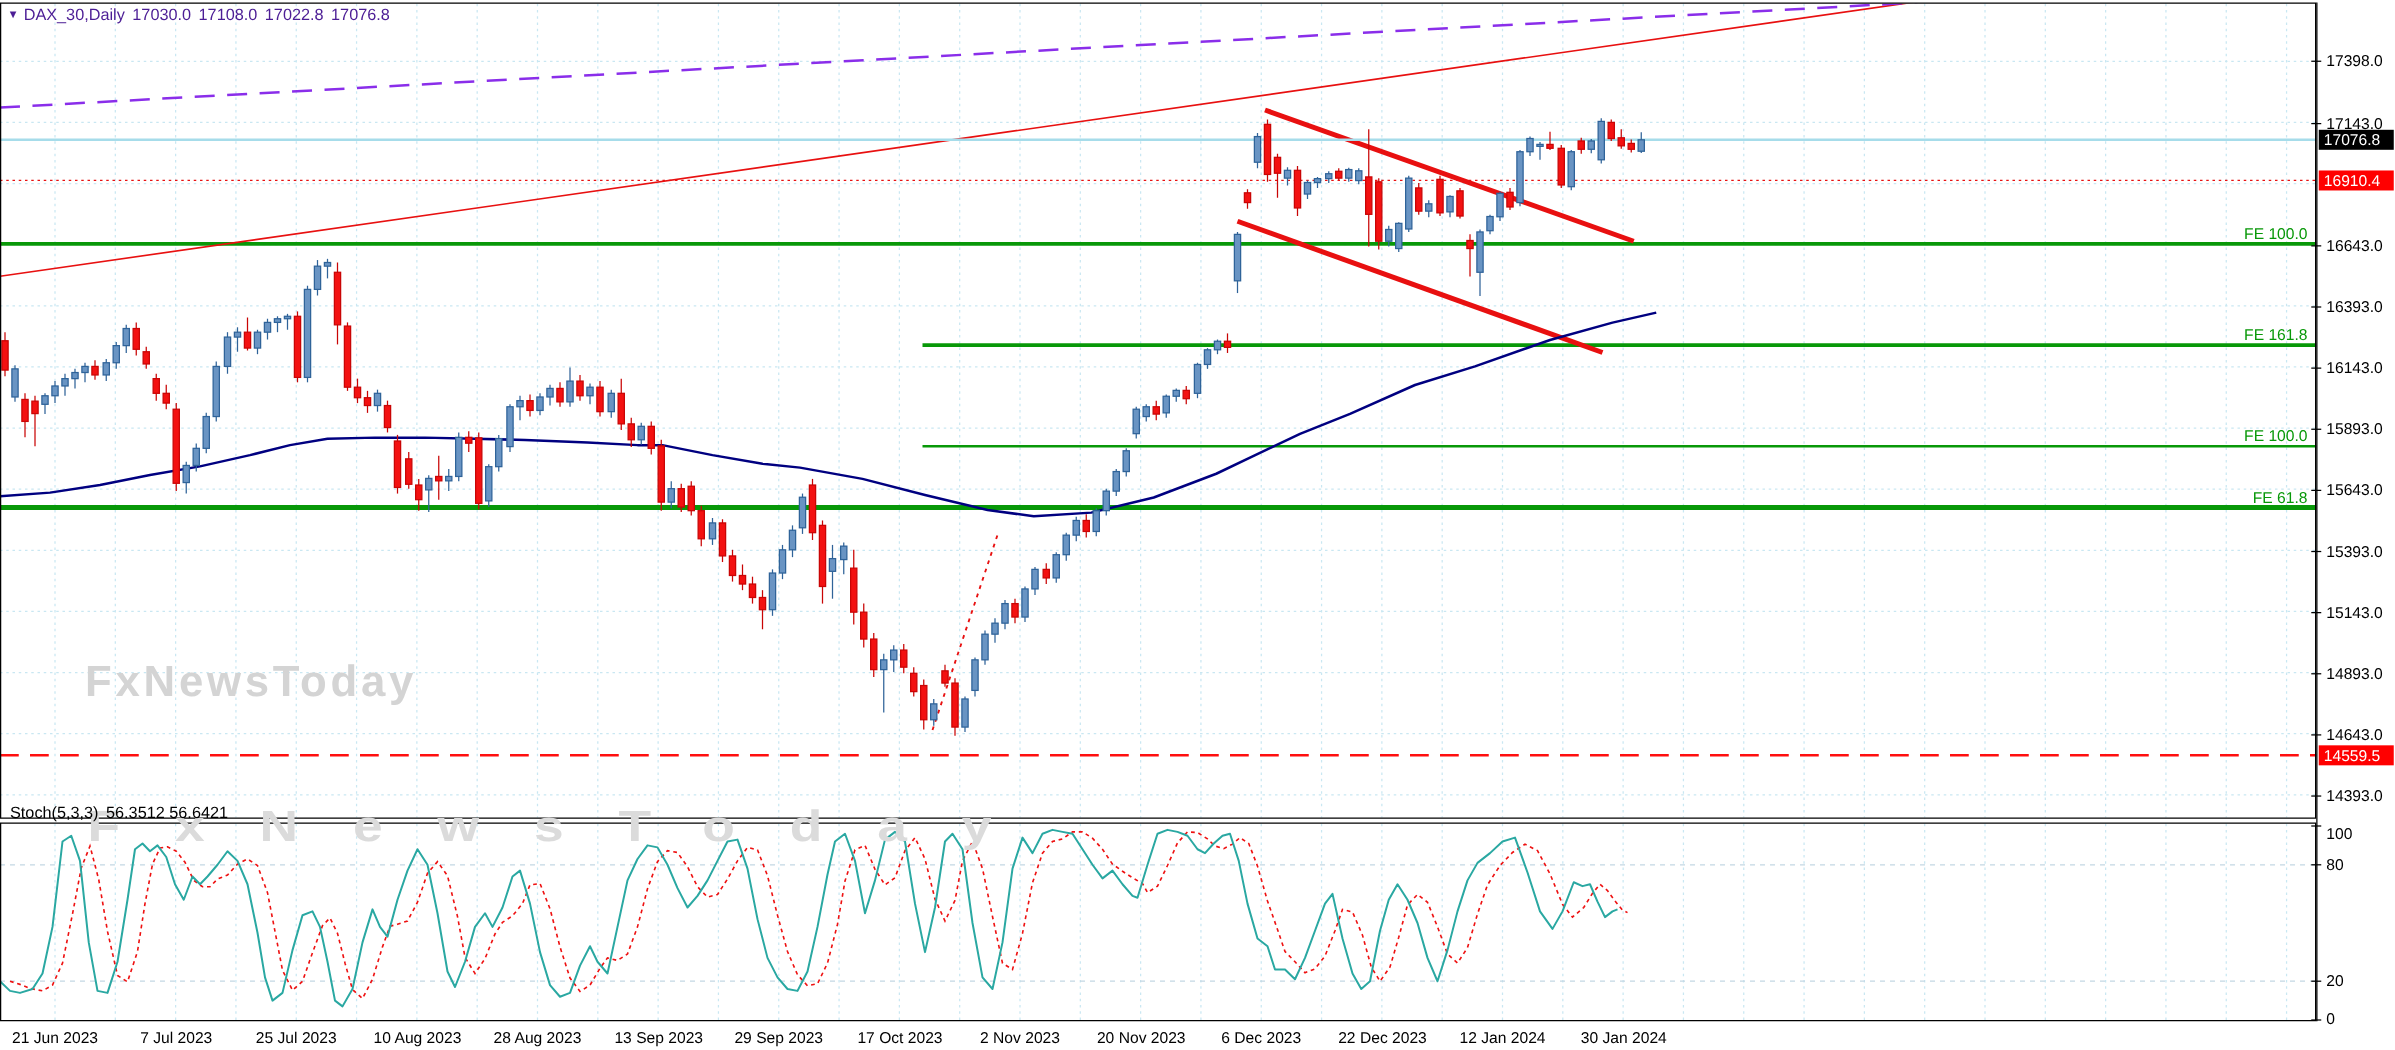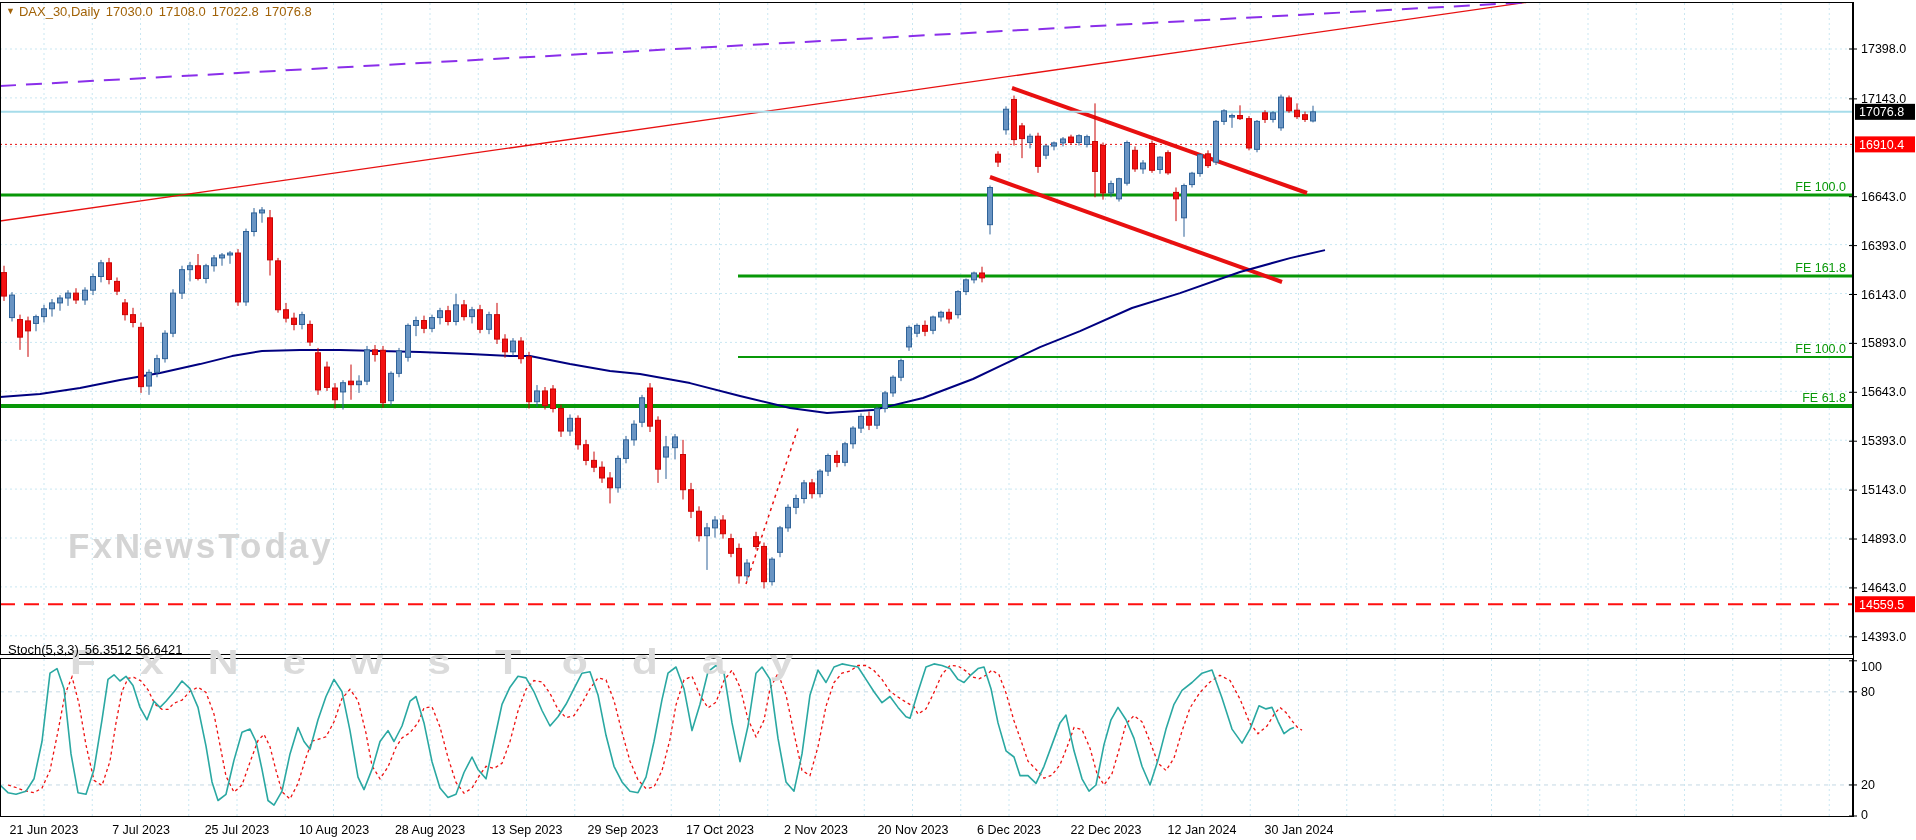--- a/index.html
+++ b/index.html
@@ -1,20 +1,20 @@
 <!DOCTYPE html>
 <html><head>
 <meta charset="utf-8">
 <style>
   html,body{margin:0;padding:0;background:#fff;}
   .screen{position:relative;width:1916px;height:840px;background:#ffffff;
           font-family:"Liberation Sans",sans-serif;overflow:hidden;}
   svg{position:absolute;left:0;top:0;}
   .ovl{position:absolute;white-space:nowrap;}
-  .title-ovl{left:6px;top:4px;font-size:13px;color:#a16207;}
+  .title-ovl{left:6px;top:4px;font-size:13px;color:#4c1d95;}
   .title-ovl .tri{font-size:9px;position:relative;top:-2px;margin-right:4px;}
   .title-ovl span{margin-right:6px;}
   .stoch-ovl{left:8px;top:632px;font-size:13px;color:#000;margin-top:10px;}
   .stoch-ovl span{margin-right:6px;}
   .wm-econ{left:50px;top:480px;font-size:48px;font-weight:bold;color:#c2d1c5;letter-spacing:1px;z-index:0;}
   .wm-econ .com{color:#d9d9d9;}
   .wm-fx1{left:68px;top:526px;font-size:35px;font-weight:bold;color:#d4d4d4;letter-spacing:3px;}
   .wm-fx2{left:70px;top:642px;font-size:35px;font-weight:bold;color:#dbdbdb;letter-spacing:36px;
           transform:scaleX(1.22);transform-origin:left center;}
 </style>

